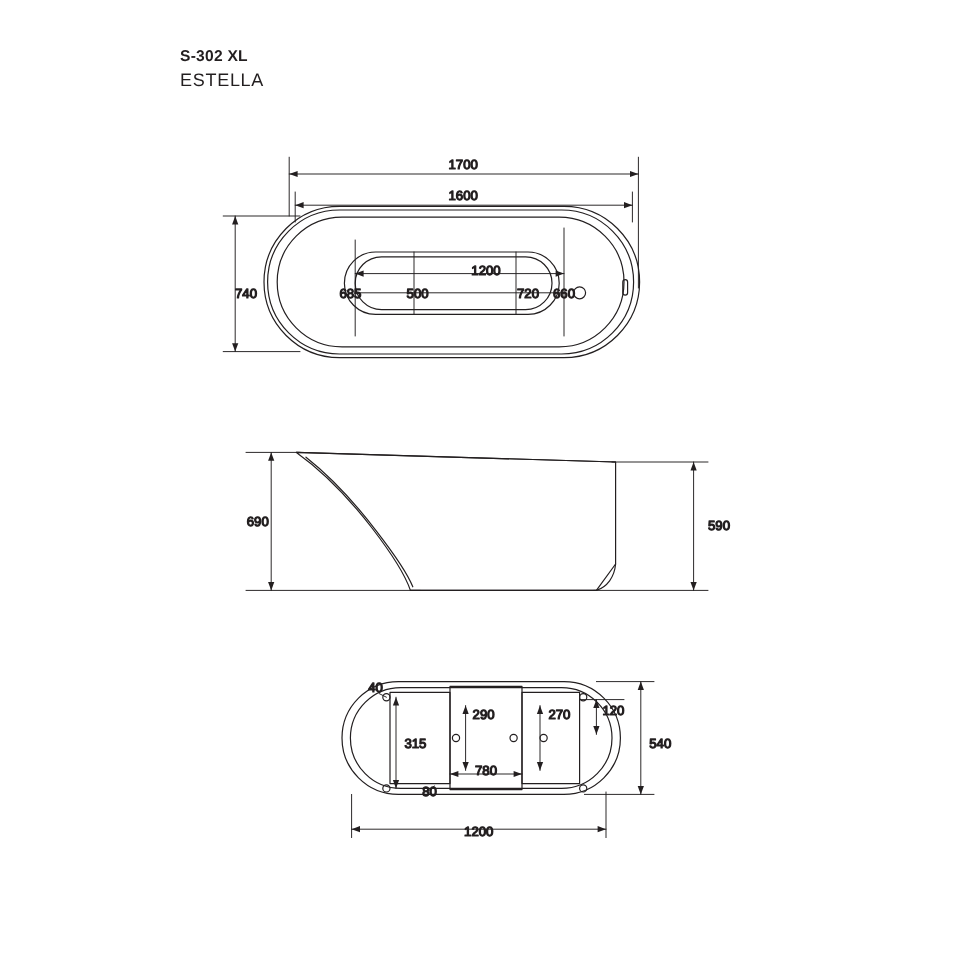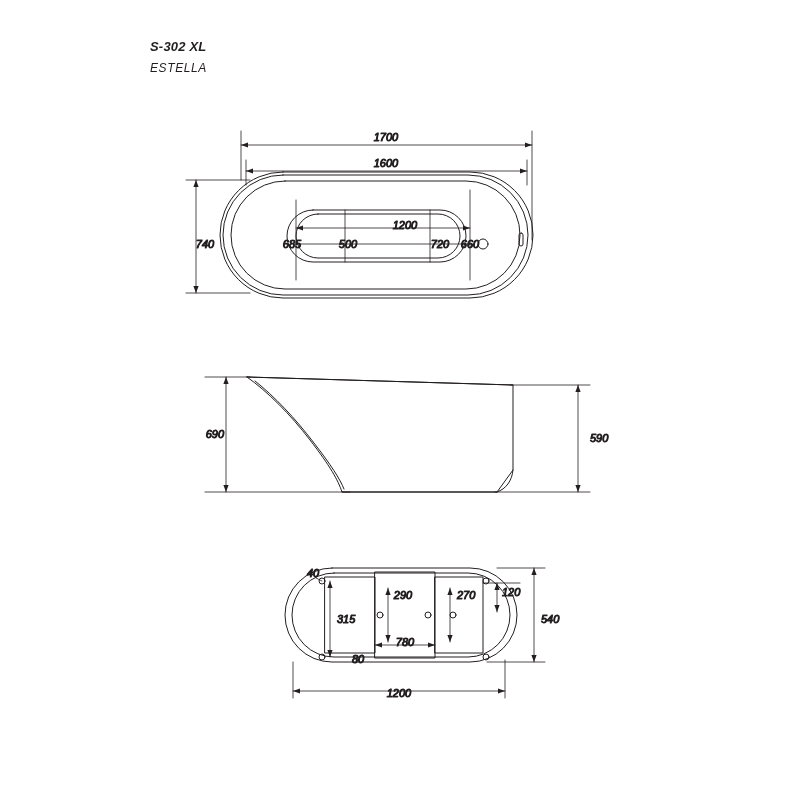--- a/index.html
+++ b/index.html
@@ -12,36 +12,35 @@
     height: 800px;
     font-family: "Liberation Sans", sans-serif;
     color: #231f20;
     position: relative;
     overflow: hidden;
   }
   .page {
     position: relative;
     width: 800px;
     height: 800px;
-    font-style: italic;
   }
   .title-block {
     position: absolute;
     left: 150px;
     top: 38px;
   }
   .model-code {
     font-size: 13px;
     font-weight: bold;
     letter-spacing: 0.2px;
     line-height: 18px;
     margin: 0;
   }
   .model-name {
-    font-size: 12px;
+    font-size: 15px;
     font-weight: normal;
     letter-spacing: 0.6px;
     line-height: 18px;
     margin: 3px 0 0 0;
   }
   svg.drawing {
     position: absolute;
     left: 0;
     top: 0;
   }

